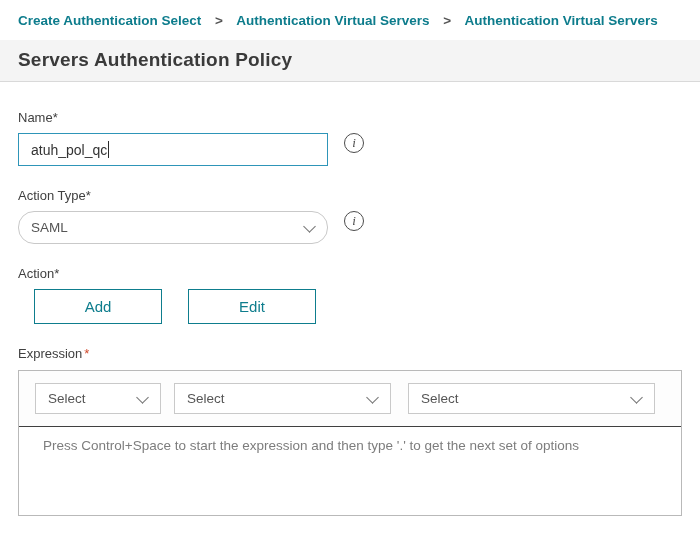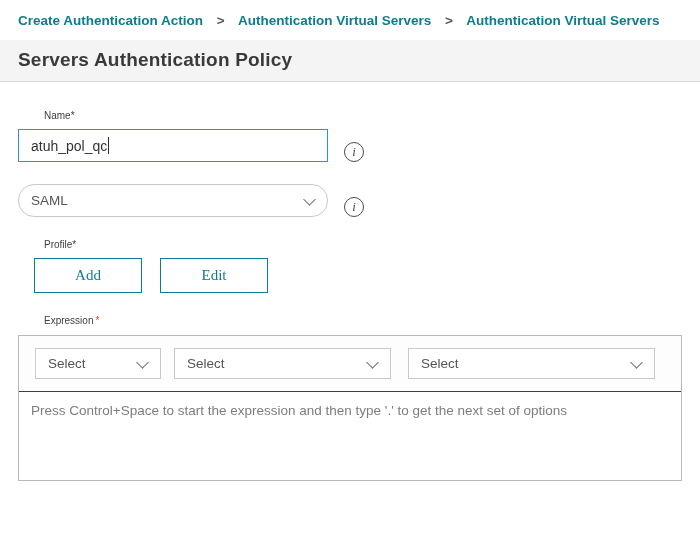--- a/index.html
+++ b/index.html
@@ -32,29 +32,28 @@
     font-size: 19px;
     font-weight: bold;
     color: #3a3a3a;
     letter-spacing: 0.2px;
   }
 
   
   .form { padding: 28px 18px 0 18px; }
   .field-group { margin-bottom: 22px; }
   .field-label {
-    font-size: 10px;
+    font-size: 13px;
     color: #404040;
     margin-bottom: 8px;
-    margin-left: 26px;
   }
   .req { color: #404040; }
   .req-red { color: #d0482a; margin-left: 2px; }
 
-  .control-row { display: flex; align-items: flex-end; }
+  .control-row { display: flex; align-items: flex-start; }
 
   
   .text-input {
     width: 310px; height: 33px;
     border: 1px solid #2e95b8;
     background: #fff;
     display: flex; align-items: center;
     padding: 0 12px;
     font-size: 14px; color: #333;
   }
@@ -94,30 +93,30 @@
     margin-left: 16px;
     display: flex; align-items: center; justify-content: center;
     font-family: "Liberation Serif", serif;
     font-style: italic;
     font-size: 13px; color: #4c4c4c;
     flex: 0 0 auto;
   }
 
   
   .btn {
-    height: 35px; width: 108px;
+    height: 35px; width: 128px;
     background: #fff;
     border: 1px solid #0e7d8d;
     color: #0e7d8d;
     font-size: 15px;
-    font-family: Liberation Serif, serif;
+    font-family: Liberation Sans, sans-serif;
     cursor: pointer;
   }
   .btn-add { margin-left: 16px; }
-  .btn-edit { margin-left: 18px; }
+  .btn-edit { margin-left: 26px; }
 
   
   .expr-box {
     margin-top: 9px;
     width: 664px;
     border: 1px solid #b9b9b9;
   }
   .expr-toolbar {
     display: flex;
     padding: 12px 16px;
@@ -130,27 +129,28 @@
   .expr-select-3 { width: 247px; }
   .expr-input {
     height: 88px;
     padding: 9px 12px;
     background: #fff;
     cursor: text;
   }
   .expr-placeholder {
     font-size: 13.5px;
     color: #7d7d7d;
+    margin-left: 12px;
   }
 </style>
 </head>
 <body>
 
 <div class="breadcrumb">
-  <span class="crumb">Create Authentication Action</span>
+  <span class="crumb">Create Authentication Select</span>
   <span class="crumb-sep">&gt;</span>
   <span class="crumb">Authentication Virtual Servers</span>
   <span class="crumb-sep">&gt;</span>
   <span class="crumb">Authentication Virtual Servers</span>
 </div>
 
 <div class="page-header">
   <h1>Servers Authentication Policy</h1>
 </div>
 
@@ -163,32 +163,35 @@
     <div class="control-row">
       <div class="text-input">
         <span>atuh_pol_qc</span>
           <span class="caret"></span>
       </div>
       <div class="info-icon">i</div>
     </div>
   </div>
 
   <div class="field-group">
+    <div class="field-label">
+      <span>Action Type</span><span class="req">*</span>
+    </div>
     <div class="control-row">
       <div class="select select-main">
         <span>SAML</span>
         <span class="chevron"></span>
       </div>
       <div class="info-icon">i</div>
     </div>
   </div>
 
   <div class="field-group">
     <div class="field-label">
-      <span>Profile</span><span class="req">*</span>
+      <span>Action</span><span class="req">*</span>
     </div>
     <div class="control-row">
       <button class="btn btn-add">Add</button>
       <button class="btn btn-edit">Edit</button>
     </div>
   </div>
 
   <div class="field-group">
     <div class="field-label">
       <span>Expression</span><span class="req-red">*</span>

